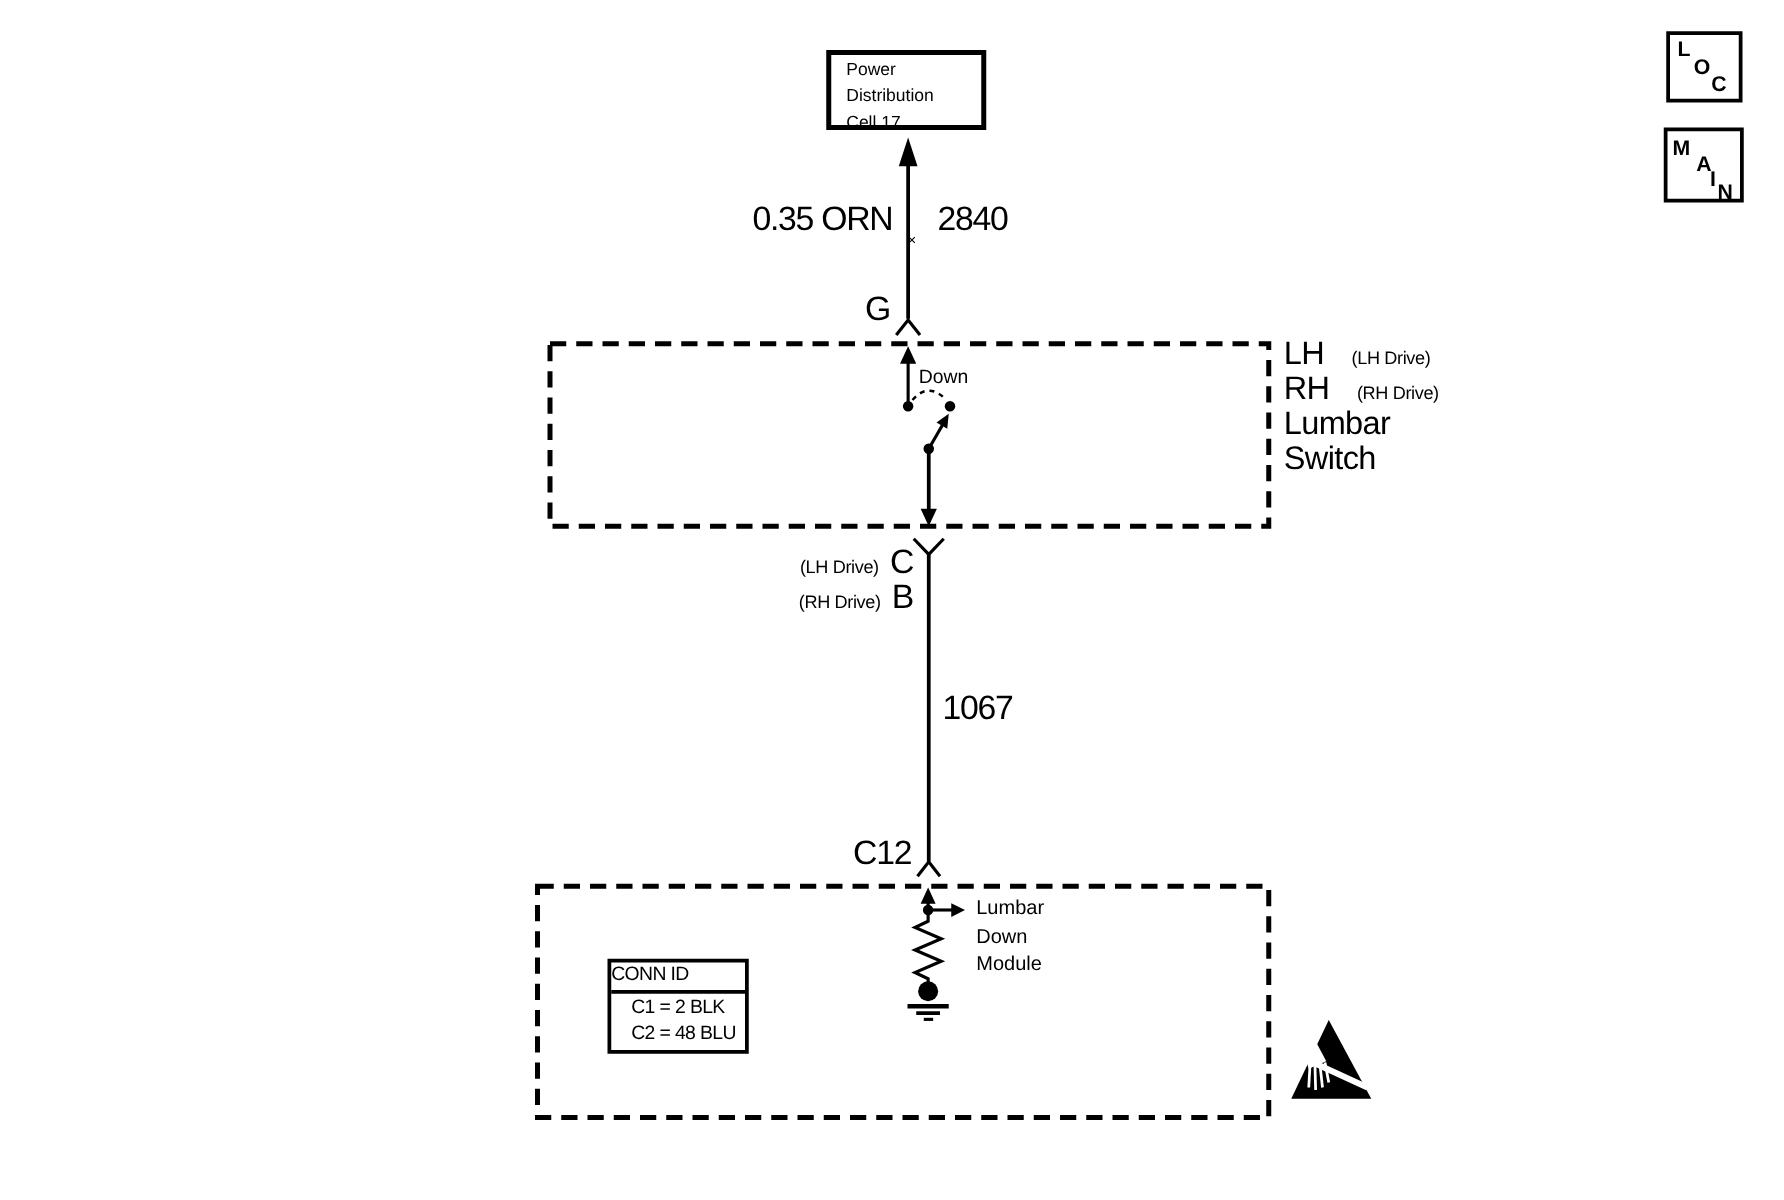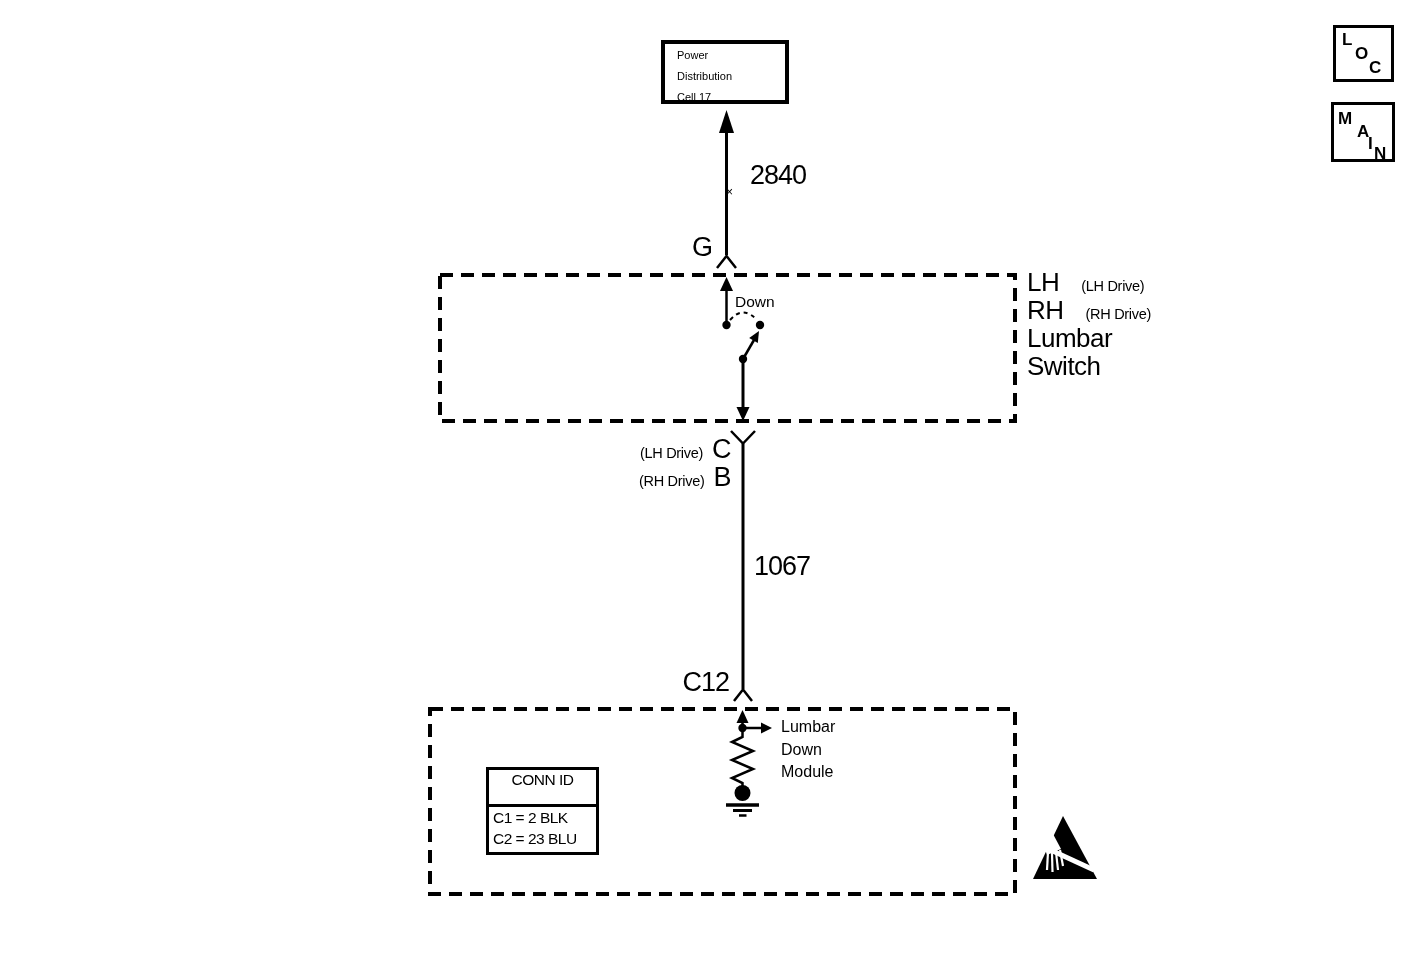--- a/index.html
+++ b/index.html
@@ -5,38 +5,38 @@
   html,body{margin:0;padding:0;background:#fff;}
   .canvas{
     position:relative;width:1427px;height:960px;background:#ffffff;
     font-family:"Liberation Sans","DejaVu Sans",sans-serif;color:#000;
     overflow:hidden;
   }
   .layer{position:absolute;left:0;top:0;}
   .abs{position:absolute;white-space:nowrap;}
   
   .solidbox{position:absolute;border:4px solid #000;box-sizing:border-box;background:#fff;}
-  .power-text{font-size:11px;line-height:21px;padding:1px 0 0 12px;}
+  .power-text{font-size:14px;line-height:21px;padding:1px 0 0 12px;}
   
   .wlabel{font-size:27px;line-height:30px;letter-spacing:-1px;}
   .rt{text-align:right;}
   
   .slabel{font-size:15.5px;line-height:20px;}
   .pinrow{display:flex;align-items:baseline;justify-content:flex-end;gap:9px;}
   .pinsub{font-size:14.5px;letter-spacing:-0.3px;}
   .pinmain{font-size:27px;letter-spacing:-0.5px;}
   .namerow{display:flex;align-items:baseline;gap:22px;height:28px;}
   .namemain{font-size:26px;letter-spacing:-0.5px;line-height:28px;}
   .namesub{font-size:14.5px;letter-spacing:-0.3px;}
   .msmname{font-size:25px;line-height:28px;letter-spacing:-0.5px;}
   .inputlabel{font-size:16px;line-height:22.5px;}
   
   .connid{position:absolute;left:486px;top:767px;width:113px;border:3px solid #000;box-sizing:border-box;background:#fff;}
-  .connid-header{font-size:15.5px;text-align:center;padding:1px 0 15px 0;border-bottom:3px solid #000;letter-spacing:-0.5px;}
-  .connid-row{font-size:15.5px;line-height:21px;padding:0 0 0 4px;letter-spacing:-0.5px;}
+  .connid-header{font-size:15.5px;padding:1px 0 3px 0;border-bottom:3px solid #000;letter-spacing:-0.5px;}
+  .connid-row{font-size:15.5px;line-height:21px;padding:0 0 0 16px;letter-spacing:-0.5px;}
   .connid-row:first-of-type{padding-top:2px;}
   .connid-row:last-of-type{padding-bottom:3px;}
   
   .navbox{position:absolute;border:3px solid #000;box-sizing:border-box;background:#fff;cursor:pointer;}
   .navbox span{position:absolute;font-size:17px;font-weight:bold;line-height:17px;}
   .splice{font-size:12px;line-height:12px;}
 </style>
 </head>
 <body>
 
@@ -89,20 +89,21 @@
   </svg>
 
   <div class="solidbox" style="left:661px;top:40px;width:128px;height:64px;">
     <div class="power-text">
       <div>Power</div>
       <div>Distribution</div>
       <div>Cell 17</div>
     </div>
   </div>
 
+  <div class="abs wlabel rt" style="left:480px;top:160px;width:234px;">0.35 ORN</div>
   <div class="abs wlabel" style="left:738px;top:160px;margin-left:12px;">2840</div>
   <div class="abs splice" style="left:726px;top:186px;">×</div>
   <div class="abs wlabel" style="left:692px;top:232px;">G</div>
 
   <div class="abs slabel" style="left:735px;top:292px;">Down</div>
 
   <div class="abs" style="left:1027px;top:268px;">
     <div class="namerow">
       <span class="namemain">LH</span>
       <span class="namesub">(LH Drive)</span>
@@ -133,21 +134,21 @@
 
   <div class="abs inputlabel" style="left:781px;top:716px;">
     <div>Lumbar</div>
     <div>Down</div>
     <div>Module</div>
   </div>
 
   <div class="connid">
     <div class="connid-header">CONN ID</div>
     <div class="connid-row">C1 = 2 BLK</div>
-    <div class="connid-row">C2 = 23 BLU</div>
+    <div class="connid-row">C2 = 48 BLU</div>
   </div>
 
 
   <div class="navbox" style="left:1333px;top:25px;width:61px;height:57px;">
     <span style="left:6px;top:3px;">L</span>
     <span style="left:19px;top:17px;">O</span>
     <span style="left:33px;top:31px;">C</span>
   </div>
   <div class="navbox" style="left:1331px;top:102px;width:64px;height:60px;">
     <span style="left:4px;top:5px;">M</span>

